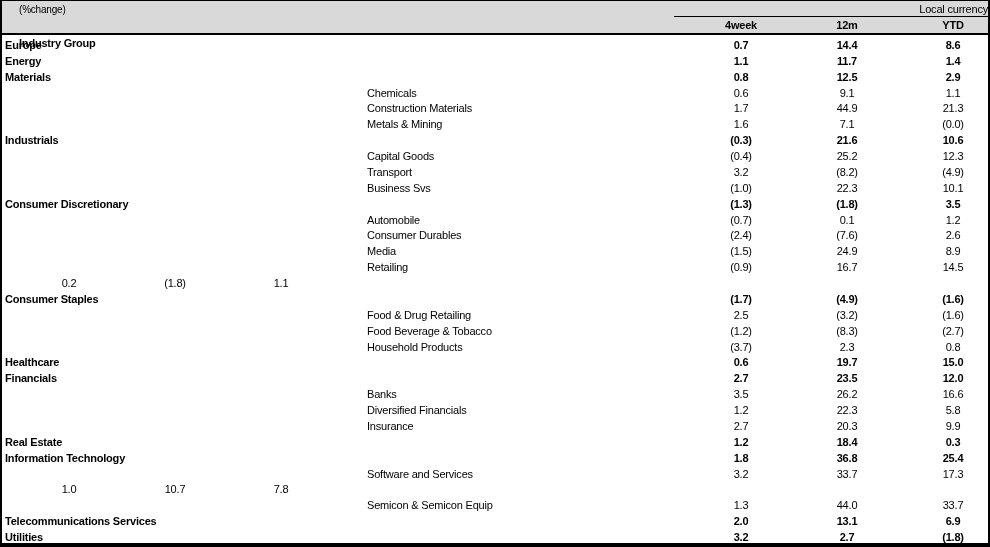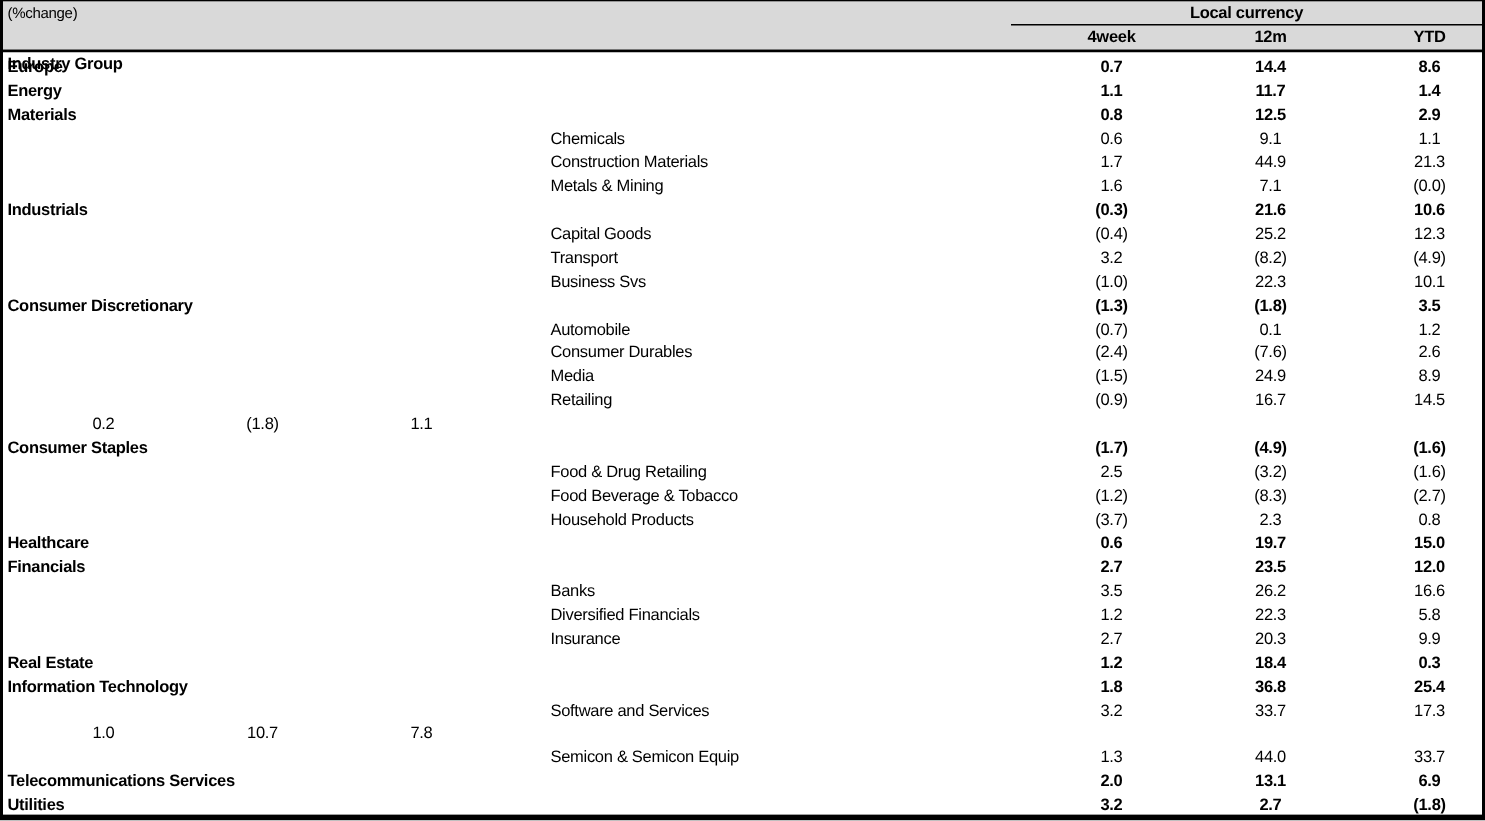--- a/index.html
+++ b/index.html
@@ -28,34 +28,34 @@
   .header {
     background: var(--header-bg, #d9d9d9);
   }
   .hrow { display: flex; }
   .hrow-1 { height: 16px; }
   .hrow-2 { height: 16px; }
 
   .hleft {
     width: 672px;
     flex: 0 0 672px;
-    padding-left: 3px;
+    padding-left: 17px;
     display: flex;
     align-items: center;
   }
   .change-label { font-size: 10px; }
   .industry-group-label { font-weight: bold; margin-top: 36px; }
 
   .currency-group {
     flex: 1;
     display: flex;
     align-items: center;
-    justify-content: center;
+    justify-content: flex-end;
     border-bottom: 1px solid var(--border-color, #000000);
-    font-weight: bold;
+    font-weight: normal;
   }
 
   .num {
     width: 106px;
     flex: 0 0 106px;
     padding-left: 28px;
     text-align: center;
     white-space: nowrap;
   }
   .hrow-2 .num {

